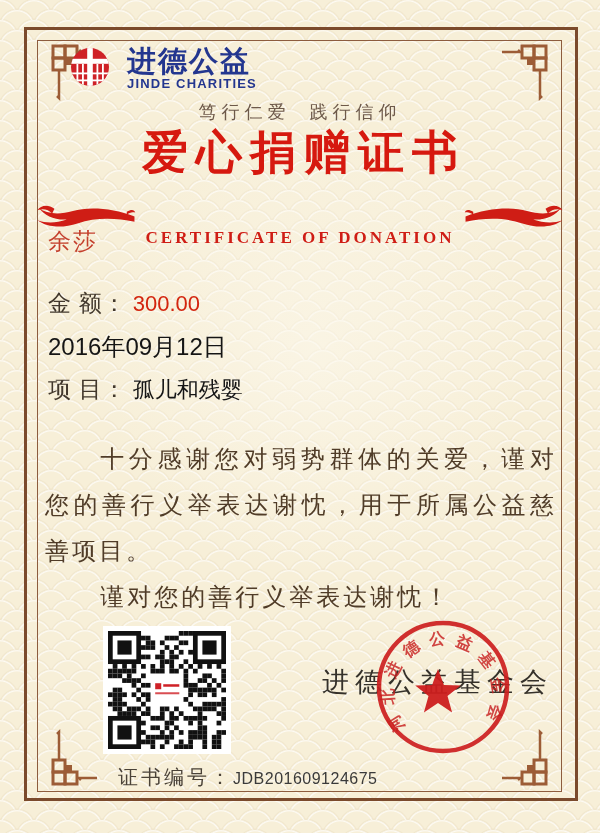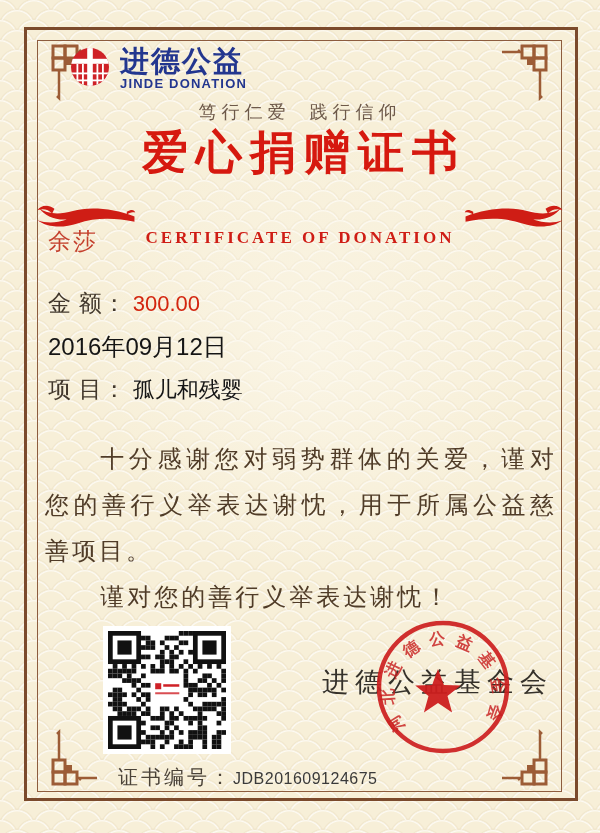--- a/index.html
+++ b/index.html
@@ -19,21 +19,21 @@
     border:3px solid #7b4a2c;box-sizing:border-box;z-index:1;}
   .frame-inner{position:absolute;left:37px;top:40px;width:525px;height:752px;
     border:1.5px solid #8d5c3e;box-sizing:border-box;z-index:1;}
   .corner{position:absolute;width:64px;height:64px;z-index:2;}
   .corner svg{width:100%;height:100%;display:block;}
   .c-br{left:500px;top:728px;}
   .c-bl{left:35px;top:728px;transform:scaleX(-1);}
   .c-tl{left:35px;top:38px;transform:rotate(180deg);}
   .c-tr{left:500px;top:38px;transform:scaleY(-1);}
 
-  .logo{position:absolute;left:68px;top:46px;display:flex;align-items:flex-start;gap:8px;z-index:3;}
+  .logo{position:absolute;left:68px;top:46px;display:flex;align-items:flex-start;gap:15px;z-index:3;}
   .logo-icon{width:44px;height:44px;}
   .logo-text{display:flex;flex-direction:column;}
   .logo-cn{font-size:29px;font-weight:bold;color:#23368f;letter-spacing:2px;line-height:1.05;font-family:"Liberation Serif",serif;}
   .logo-en{font-size:13px;font-weight:bold;color:#23368f;letter-spacing:1.2px;font-family:"Liberation Sans",sans-serif;}
 
   .motto{position:absolute;left:0;right:0;top:100px;text-align:center;
     font-size:18px;color:#6d594a;letter-spacing:5px;white-space:pre;z-index:3;}
   .main-title{position:absolute;left:8px;right:0;top:122px;text-align:center;
     font-size:46px;font-weight:bold;color:#d6190f;letter-spacing:8px;z-index:3;}
   .subtitle-row{position:absolute;left:0;right:0;top:188px;display:flex;
@@ -144,21 +144,21 @@
       <rect x="2" y="26.5" width="40" height="1.8"></rect>
       <rect x="2" y="33.5" width="40" height="1.8"></rect>
       <rect x="8.5" y="18" width="1.8" height="24"></rect>
       <rect x="14" y="18" width="1.8" height="24"></rect>
       <rect x="28.5" y="18" width="1.8" height="24"></rect>
       <rect x="34" y="18" width="1.8" height="24"></rect>
     </g>
   </svg>
   <div class="logo-text">
     <span class="logo-cn">进德公益</span>
-    <span class="logo-en">JINDE DONATION</span>
+    <span class="logo-en">JINDE CHARITIES</span>
   </div>
 </div>
 
 <div class="motto">笃行仁爱  践行信仰</div>
 <div class="main-title">爱心捐赠证书</div>
 
 <div class="subtitle-row">
   <svg class="flourish" viewBox="0 0 130 36">
     <g fill="#cf1d15">
       <path d="M128 16 C100 5 68 3 48 9 C30 14 14 13 4 5 C11 15 24 21 40 20 C26 25 13 25 2 21 C15 31 36 31 54 25 C78 17 104 18 128 23 Z"></path>

